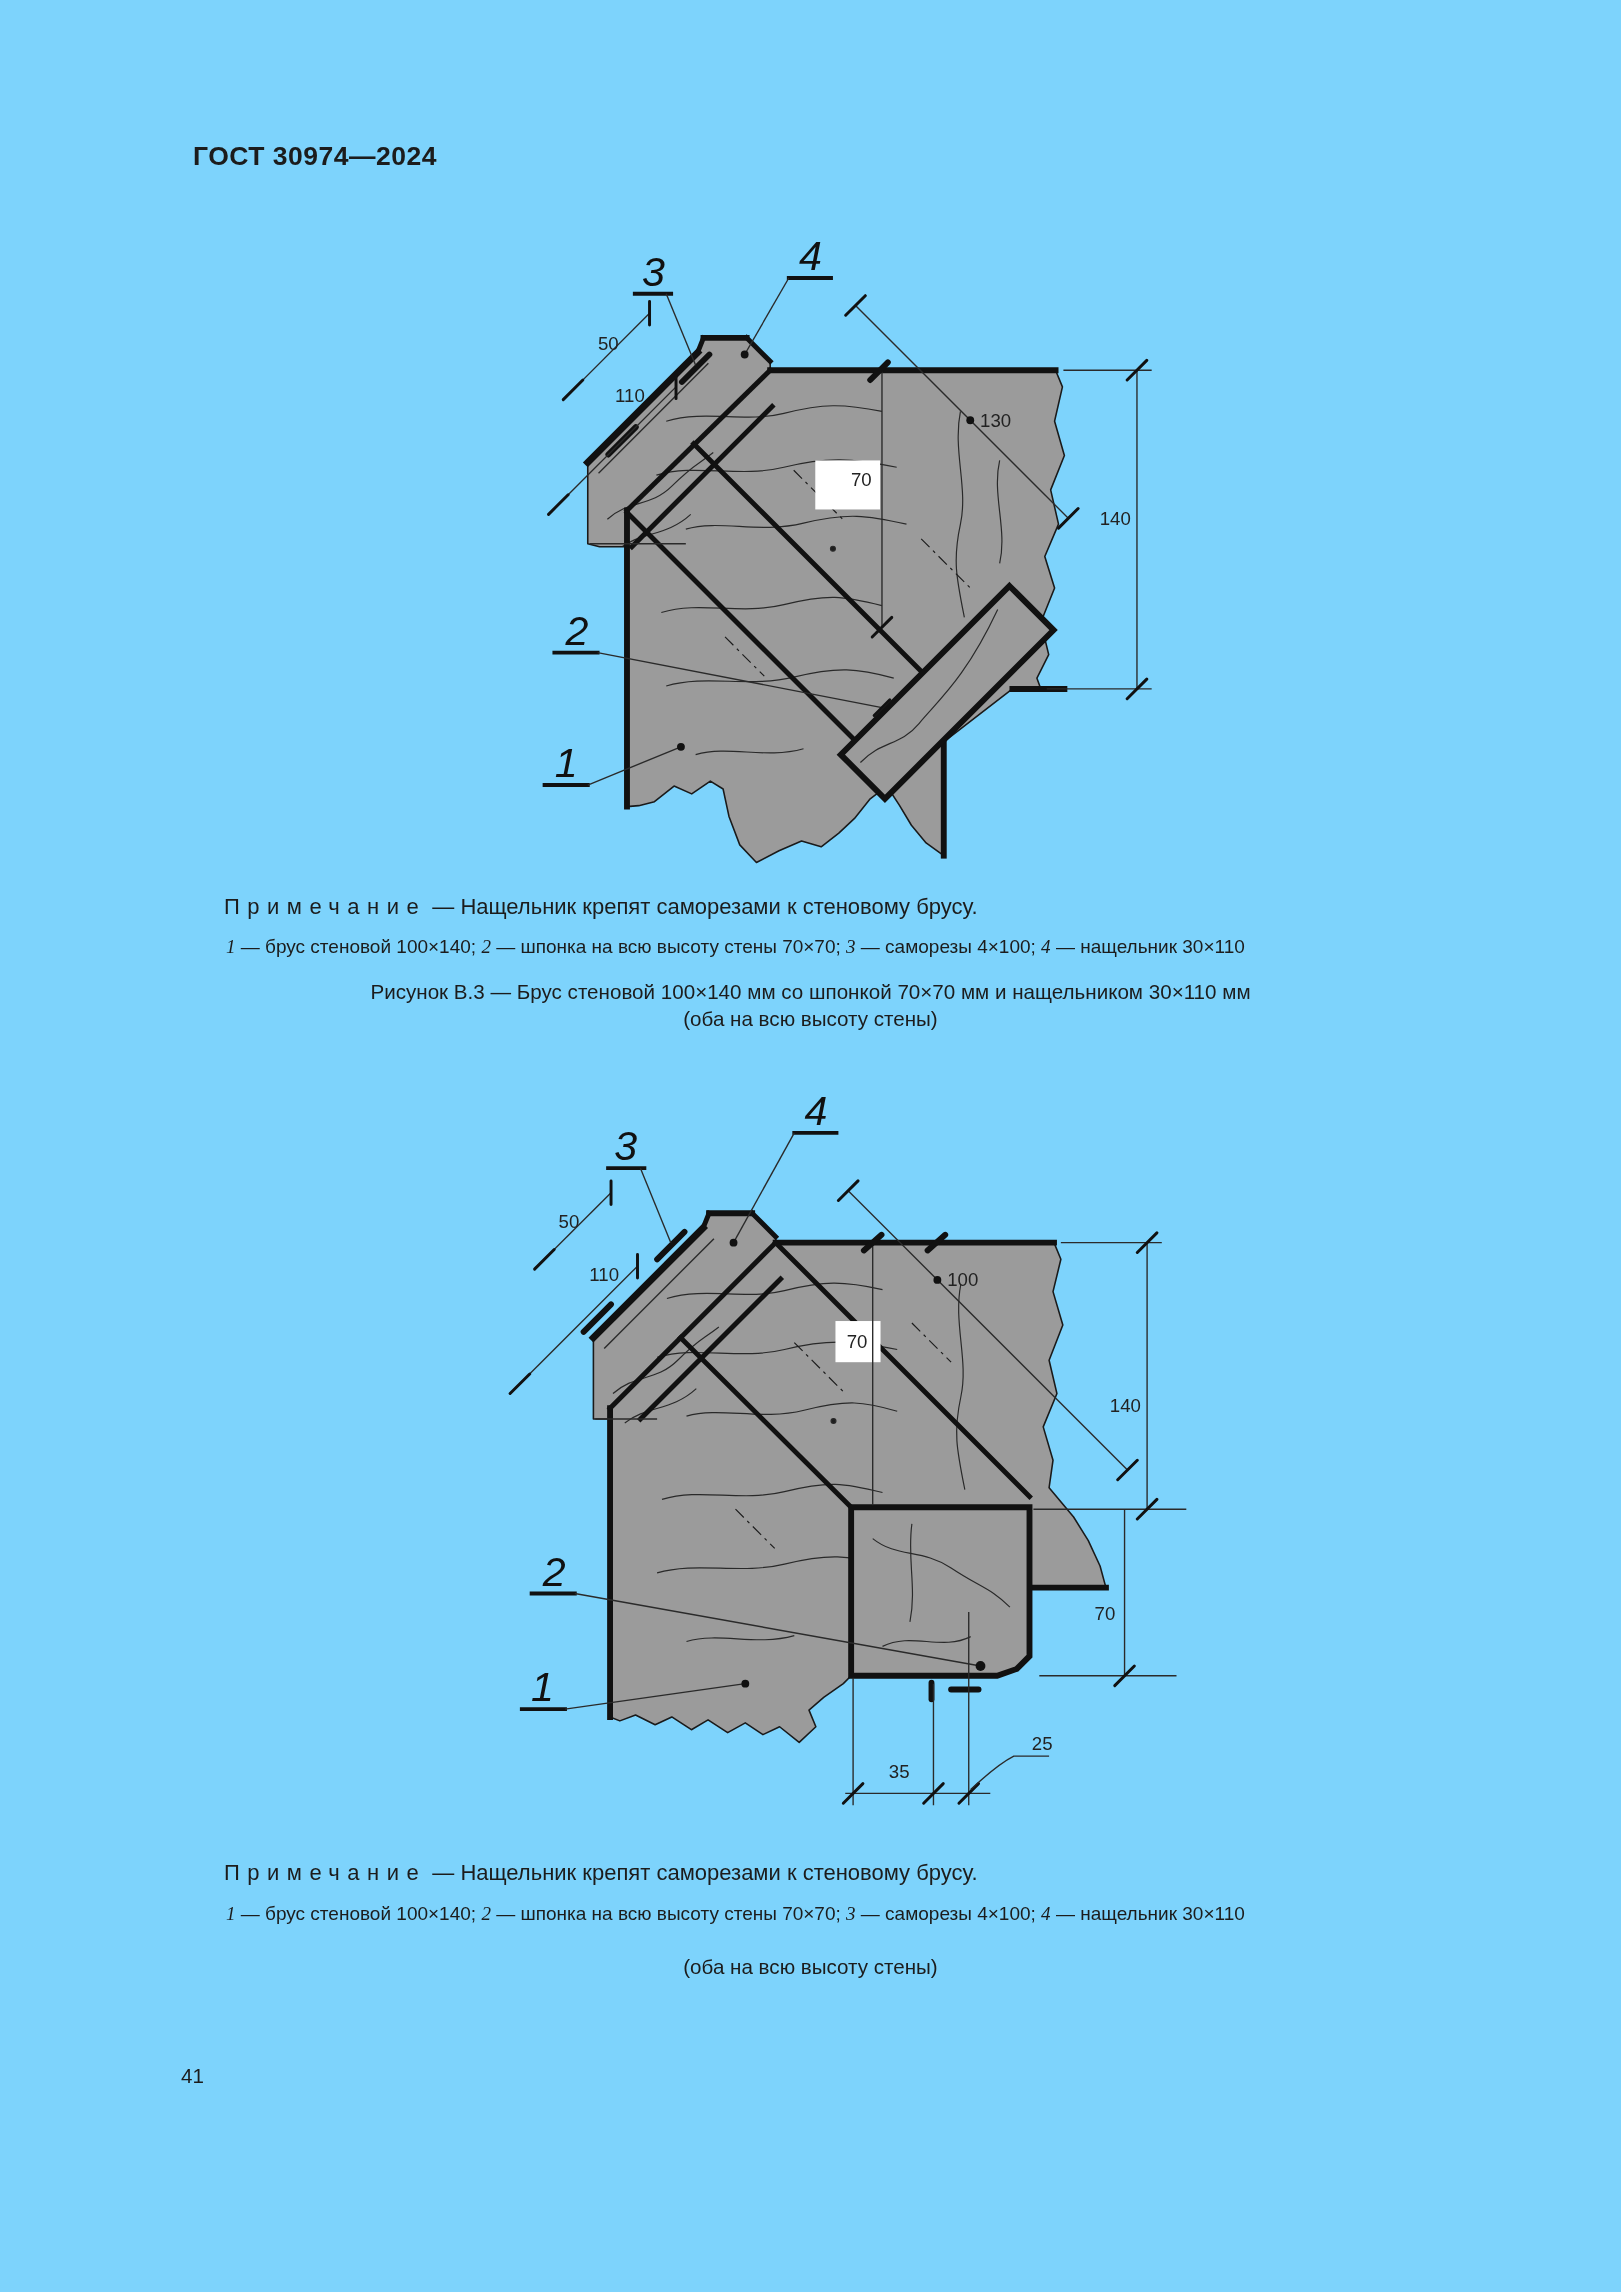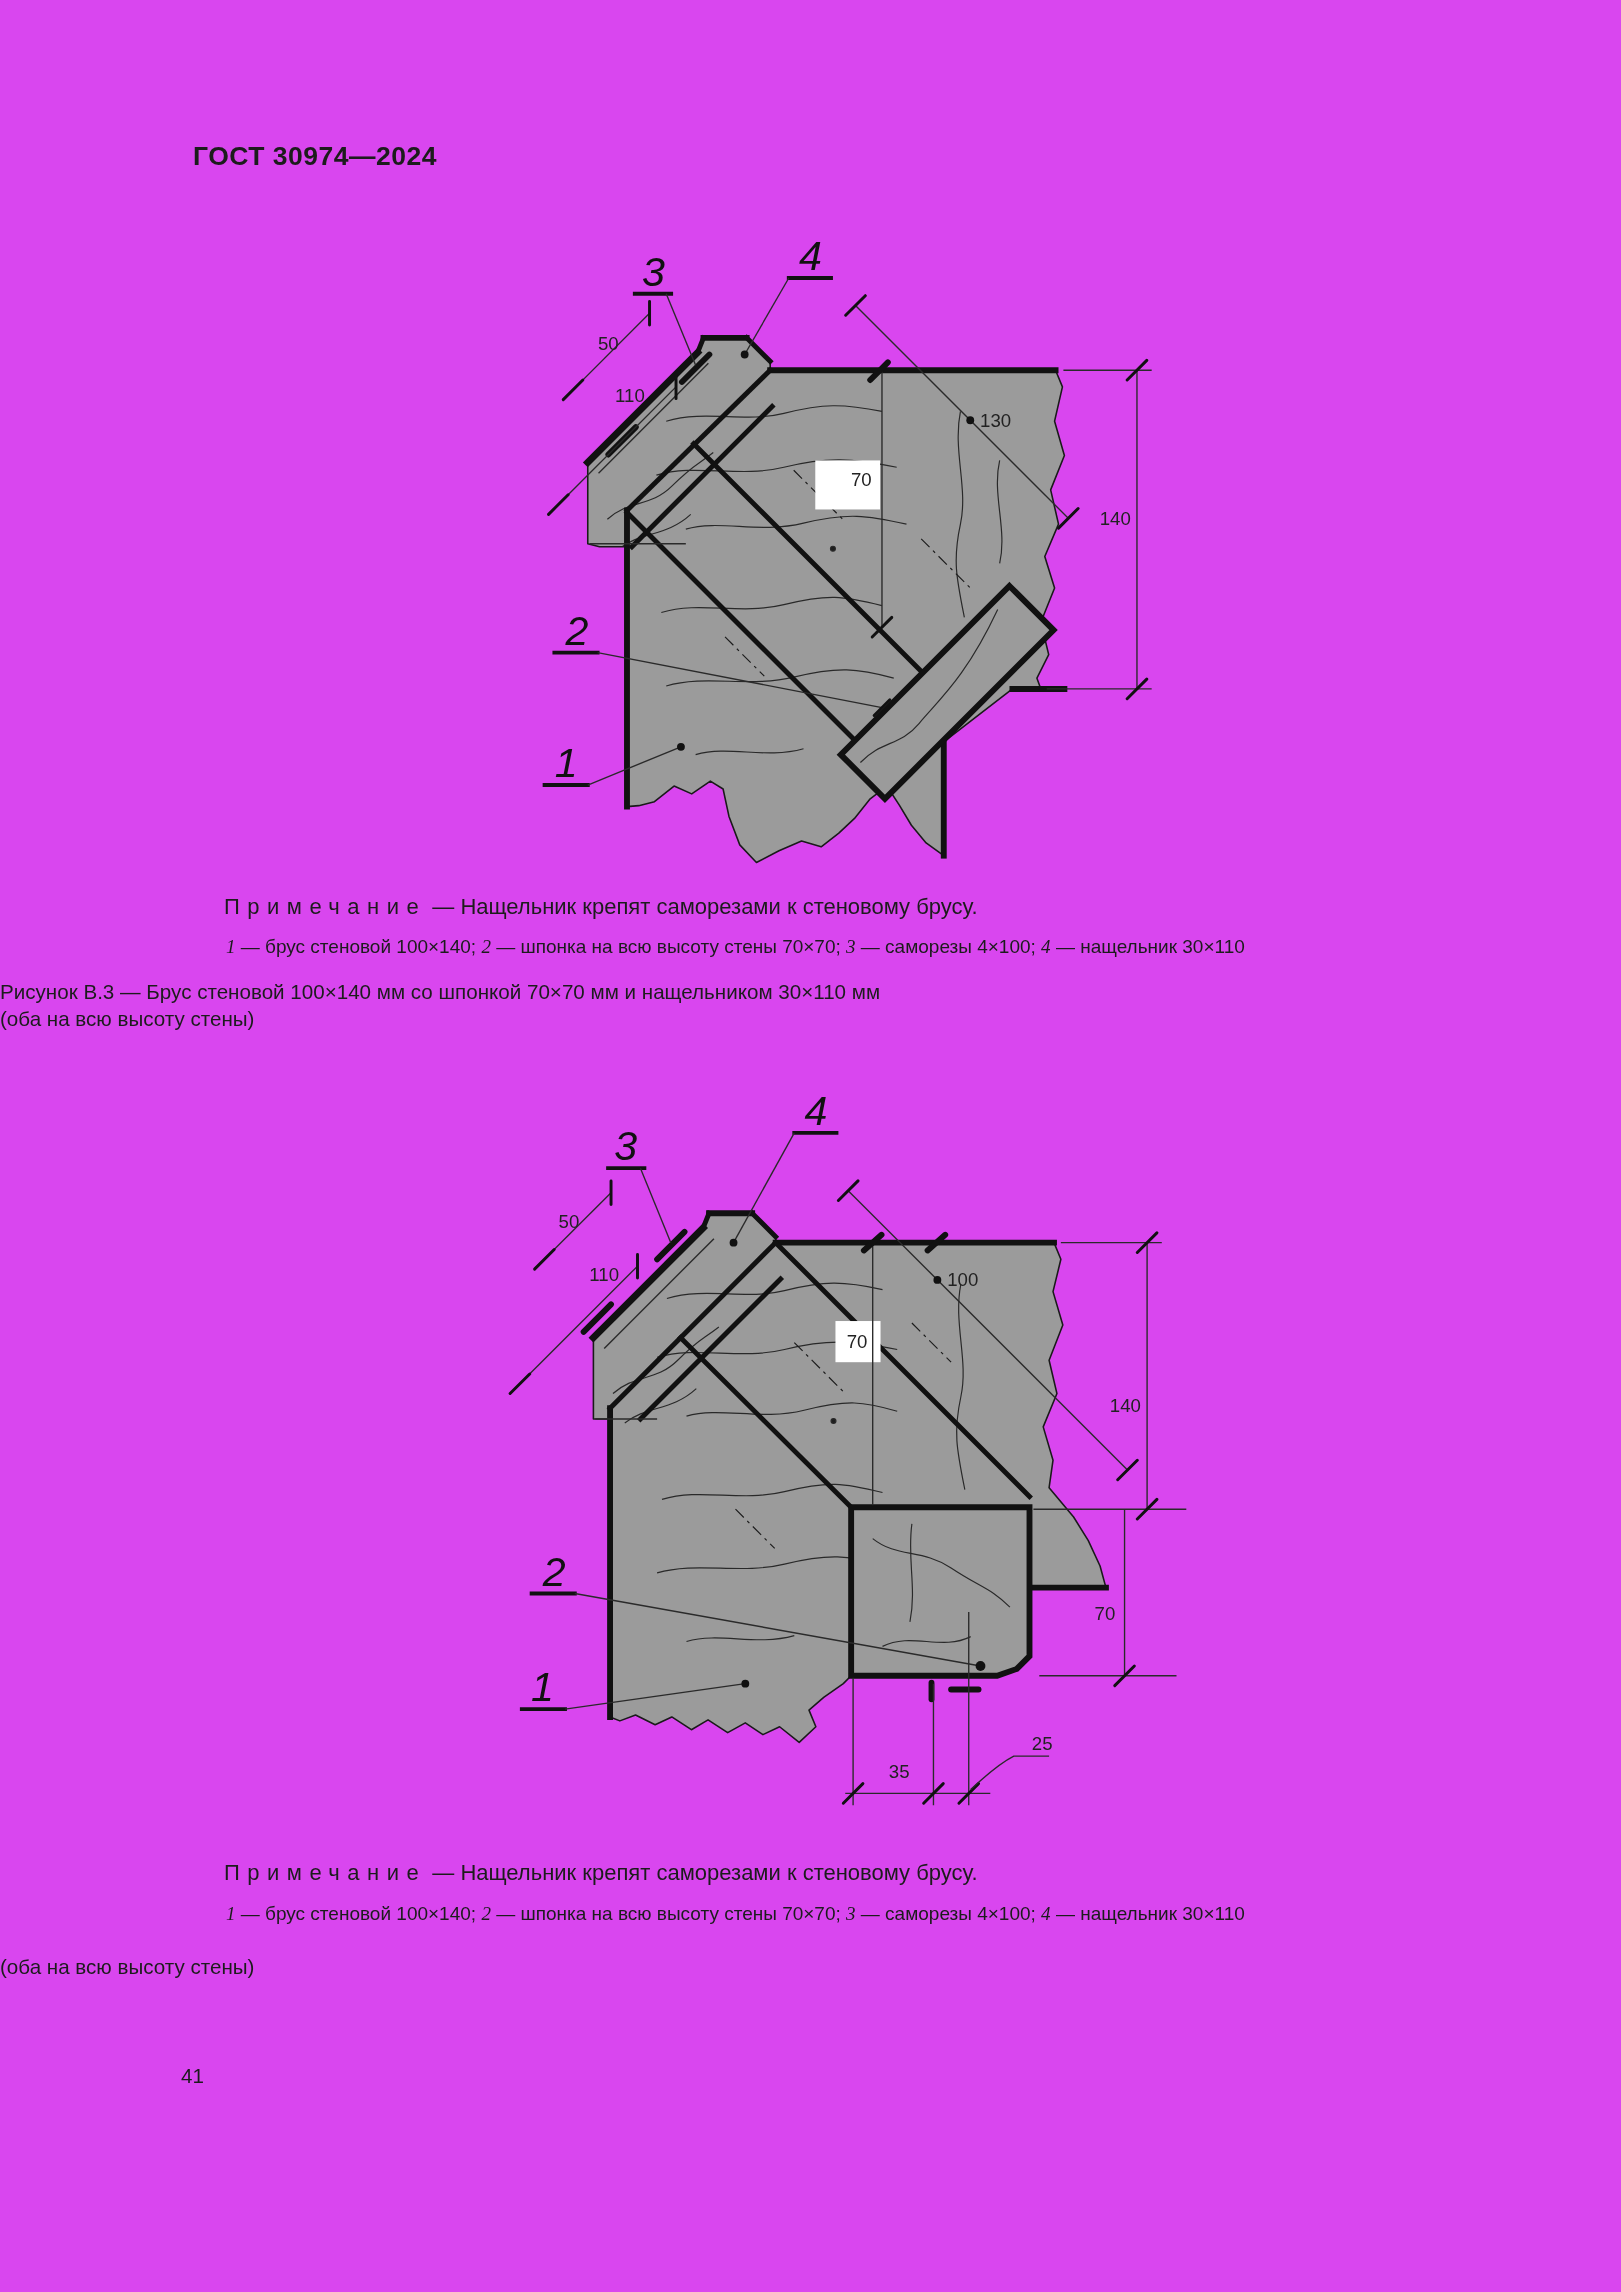--- a/index.html
+++ b/index.html
@@ -1,23 +1,23 @@
 <!DOCTYPE html>
 <html><head>
 <meta charset="utf-8">
 <style>
   html,body{margin:0;padding:0;background:#888;}
-  #page{position:relative;width:1621px;height:2293px;background:#d946ef;
+  #page{position:relative;width:1621px;height:2293px;background:#7dd3fc;
         font-family:"Liberation Sans",sans-serif;color:#1c1c1c;overflow:hidden;}
   .hdr{position:absolute;left:193px;top:141px;font-size:26.5px;font-weight:bold;letter-spacing:0.5px;}
   .note{position:absolute;left:224px;width:1235px;font-size:22px;}
   .note .sp{letter-spacing:.34em;}
   .legend{position:absolute;left:226px;width:1264px;font-size:19px;}
   .legend i{font-family:"Liberation Serif",serif;font-style:italic;}
-  .cap{position:absolute;left:0;width:1621px;font-size:20.6px;line-height:26.5px;}
+  .cap{position:absolute;left:0;width:1621px;text-align:center;font-size:20.6px;line-height:26.5px;}
   .pnum{position:absolute;left:181px;top:2064px;font-size:20.6px;}
   svg.fig{position:absolute;}
   .wood{fill:#9b9b9b;stroke:#1a1a1a;stroke-width:1.6;stroke-linejoin:round;}
   .woodpiece{fill:#9b9b9b;stroke:#111;stroke-width:6;stroke-linejoin:miter;}
   .thick{stroke:#111;fill:none;stroke-linecap:square;}
   .w7{stroke-width:7;} .w6{stroke-width:6;} .w5{stroke-width:5;} .w4{stroke-width:4;}
   .thin{stroke:#2a2a2a;stroke-width:1.4;fill:none;}
   .grain{stroke:#1d1d1d;stroke-width:1.2;fill:none;opacity:.9;}
   .crack{stroke:#1d1d1d;stroke-width:1.2;fill:none;stroke-dasharray:12 5 3 5;}
   .tick{stroke:#111;stroke-width:3;fill:none;stroke-linecap:round;}

